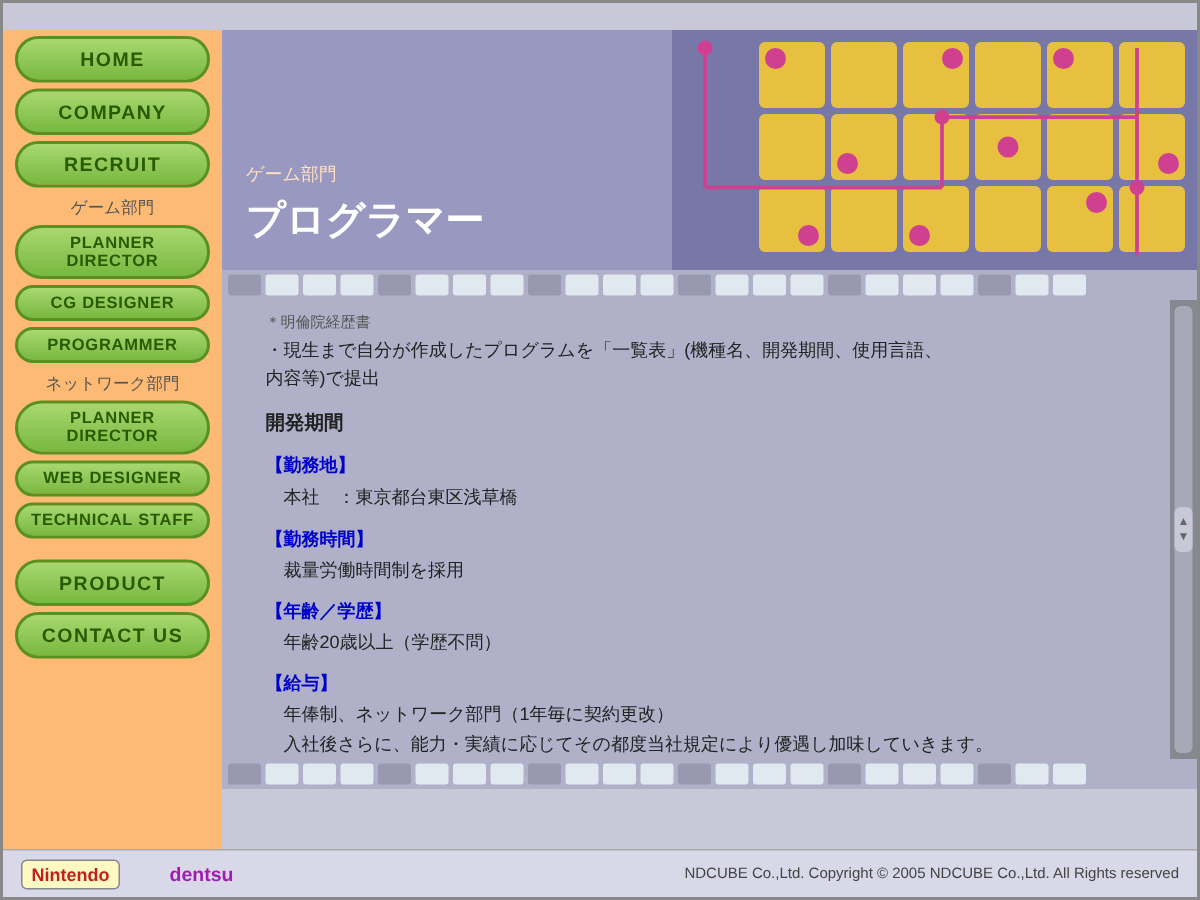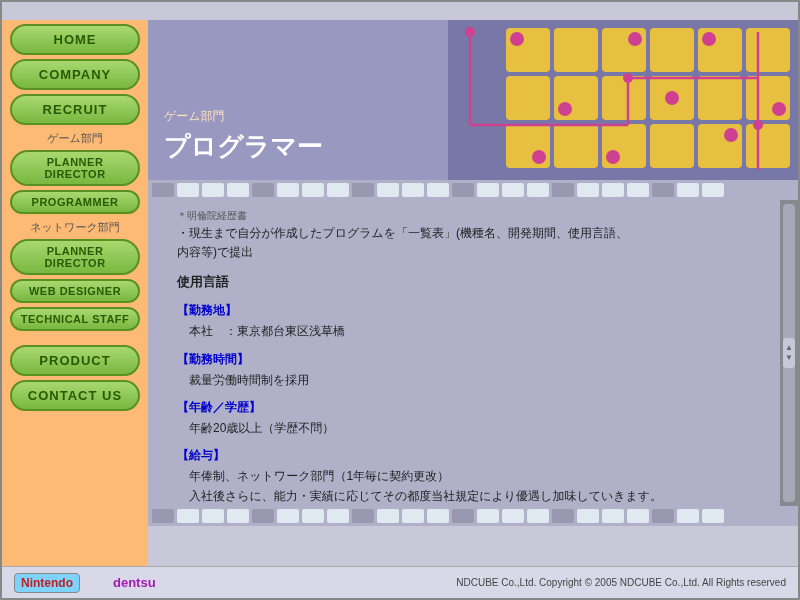--- a/index.html
+++ b/index.html
@@ -294,21 +294,21 @@
       border-top: 1px solid #aaa;
     }
 
     .footer-left {
       display: flex;
       align-items: center;
       gap: 4px;
     }
 
     .nintendo-logo {
-      background: #7dd3fc;
+      background: #fef9c3;
       border: 1px solid #888;
       border-radius: 4px;
       padding: 2px 6px;
       font-size: 12px;
       font-weight: bold;
       color: #c02020;
     }
 
     .dentsu-text {
       font-size: 13px;
@@ -343,20 +343,21 @@
   <div class="top-bar"></div>
 
   <div class="main-area">
 
     <div class="sidebar">
       <button class="nav-btn">HOME</button>
       <button class="nav-btn">COMPANY</button>
       <button class="nav-btn">RECRUIT</button>
       <div class="section-label">ゲーム部門</div>
       <button class="nav-btn-small">PLANNER  DIRECTOR</button>
+      <button class="nav-btn-small">CG DESIGNER</button>
       <button class="nav-btn-small">PROGRAMMER</button>
       <div class="section-label">ネットワーク部門</div>
       <button class="nav-btn-small">PLANNER  DIRECTOR</button>
       <button class="nav-btn-small">WEB DESIGNER</button>
       <button class="nav-btn-small">TECHNICAL STAFF</button>
       <div class="spacer"></div>
       <button class="nav-btn">PRODUCT</button>
       <button class="nav-btn">CONTACT US</button>
     </div>
 
@@ -452,21 +453,21 @@
             <div class="film-cell"></div>
         </div>
       </div>
 
       <div class="content-body">
         <div class="text-scroll-area">
           <p style="font-size:10px;color:#555;">＊明倫院経歴書</p>
           <p>・現生まで自分が作成したプログラムを「一覧表」(機種名、開発期間、使用言語、</p>
           <p>  内容等)で提出</p>
 
-          <p class="recruitment-title">使用言語</p>
+          <p class="recruitment-title">開発期間</p>
 
           <p class="section-heading">【勤務地】</p>
           <p class="indent">本社　：東京都台東区浅草橋</p>
 
           <p class="section-heading">【勤務時間】</p>
           <p class="indent">裁量労働時間制を採用</p>
 
           <p class="section-heading">【年齢／学歴】</p>
           <p class="indent">年齢20歳以上（学歴不問）</p>
 

